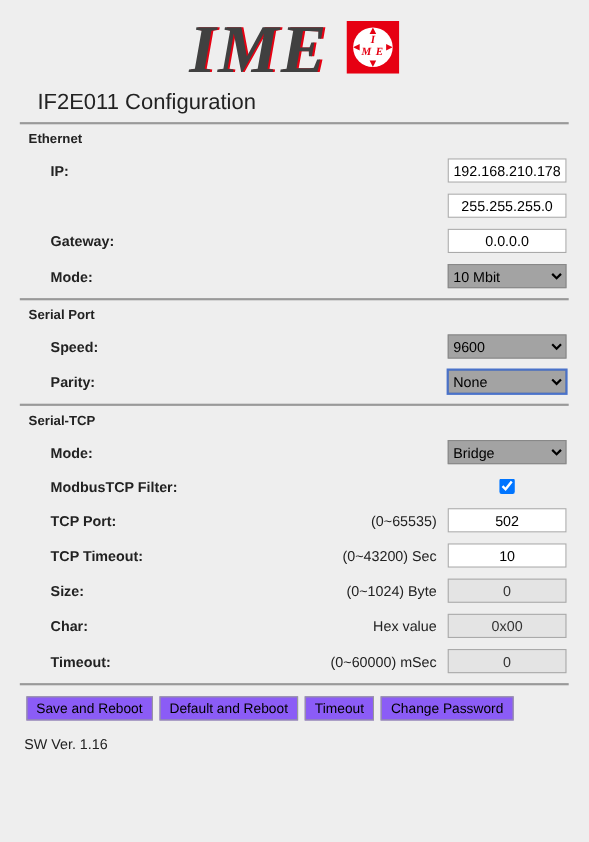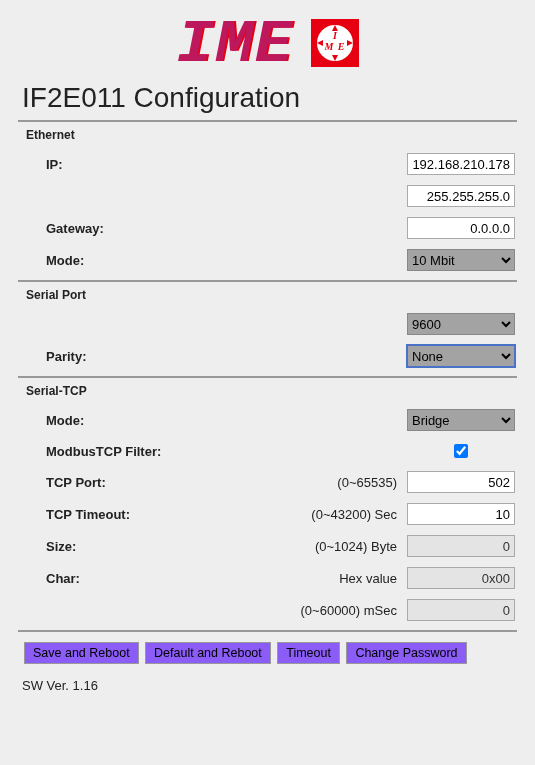--- a/index.html
+++ b/index.html
@@ -12,40 +12,40 @@
     width: 535px;
   }
   .page {
     padding: 10px 18px 20px 18px;
   }
   .logo-row {
     text-align: center;
     margin: 4px 0 0 0;
   }
   .logo-text {
-    font-family: Liberation Mono, monospace;
+    font-family: Liberation Serif, serif;
     font-weight: 900;
     font-size: 62px;
-    color: #be185d;
+    color: #404040;
     letter-spacing: 2px;
     display: inline-block;
     vertical-align: middle;
     line-height: 1;
     font-style: italic;
     text-shadow: 2px 0 0 #e60012;
   }
   .logo-badge {
     display: inline-block;
     vertical-align: middle;
     margin-left: 12px;
   }
   h1.title {
     font-weight: 400;
-    font-size: 28px;
-    margin: 6px 0 6px 4px;
+    font-size: 20px;
+    margin: 6px 0 6px 16px;
     color: #222;
   }
   .group-divider {
     border: none;
     border-top: 2px solid #999;
     margin: 4px 0 6px 0;
   }
   .group {
     padding: 0 2px;
   }
@@ -79,21 +79,21 @@
     justify-content: flex-end;
   }
   .row-control.check {
     flex: 0 0 110px;
     justify-content: center;
   }
   input.text-input {
     width: 108px;
     height: 22px;
     font-size: 13px;
-    text-align: right;
+    text-align: center;
     padding: 1px 4px;
     border: 1px solid #aaa;
     background: #fff;
     font-family: Arial, sans-serif;
   }
   input.text-input[disabled] {
     background: #e4e4e4;
     color: #333;
   }
   select.select-input {
@@ -192,20 +192,21 @@
         </select>
       </div>
     </div>
   </div>
 
   <hr class="group-divider">
   <div class="group">
     <div class="group-title">Serial Port</div>
 
     <div class="row">
+      <div class="row-label">Speed:</div>
       <div class="row-hint"></div>
       <div class="row-control">
         <select class="select-input">
           <option selected="">9600</option>
         </select>
       </div>
     </div>
 
     <div class="row">
       <div class="row-label">Parity:</div>
@@ -266,20 +267,21 @@
 
     <div class="row">
       <div class="row-label">Char:</div>
       <div class="row-hint">Hex value</div>
       <div class="row-control">
         <input class="text-input" type="text" disabled="" value="0x00" style="">
       </div>
     </div>
 
     <div class="row">
+      <div class="row-label">Timeout:</div>
       <div class="row-hint">(0~60000) mSec</div>
       <div class="row-control">
         <input class="text-input" type="text" disabled="" value="0" style="">
       </div>
     </div>
   </div>
 
   <hr class="group-divider">
 
   <div class="button-row">

